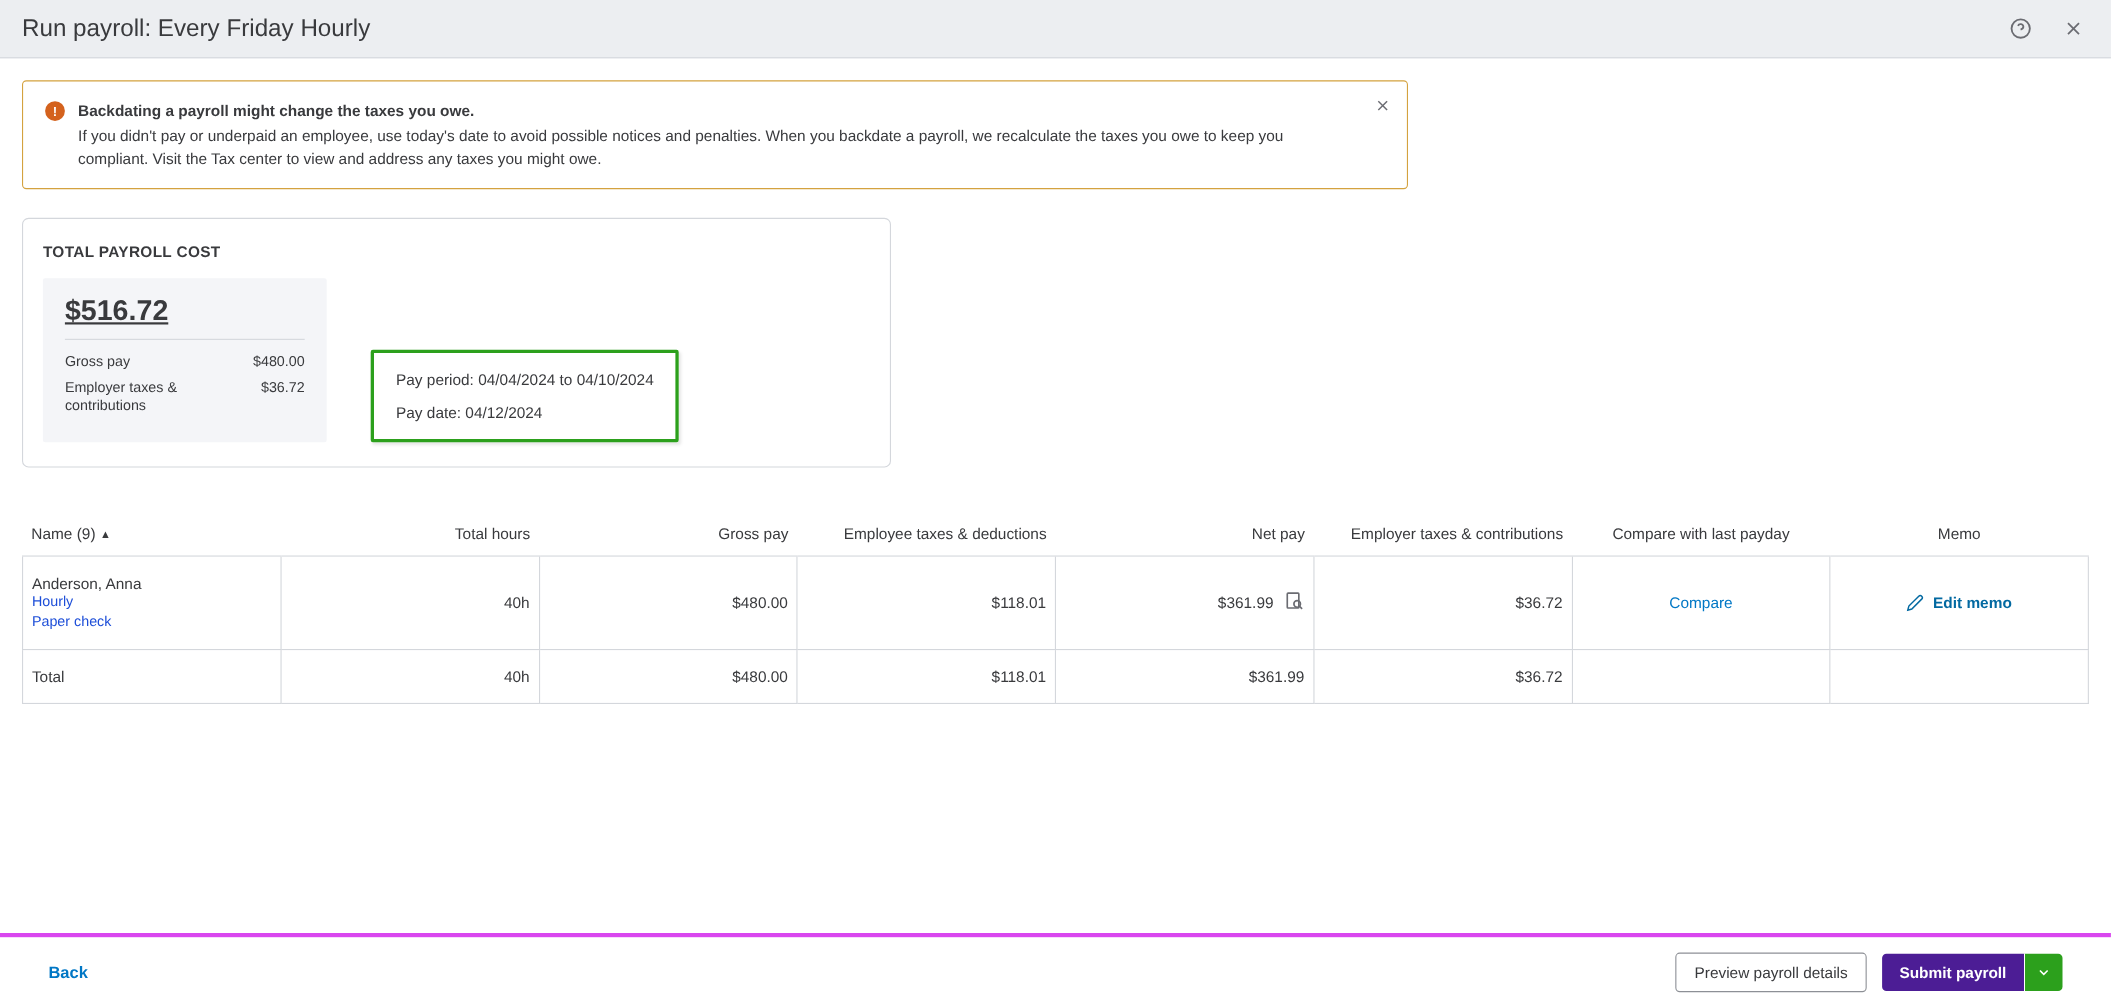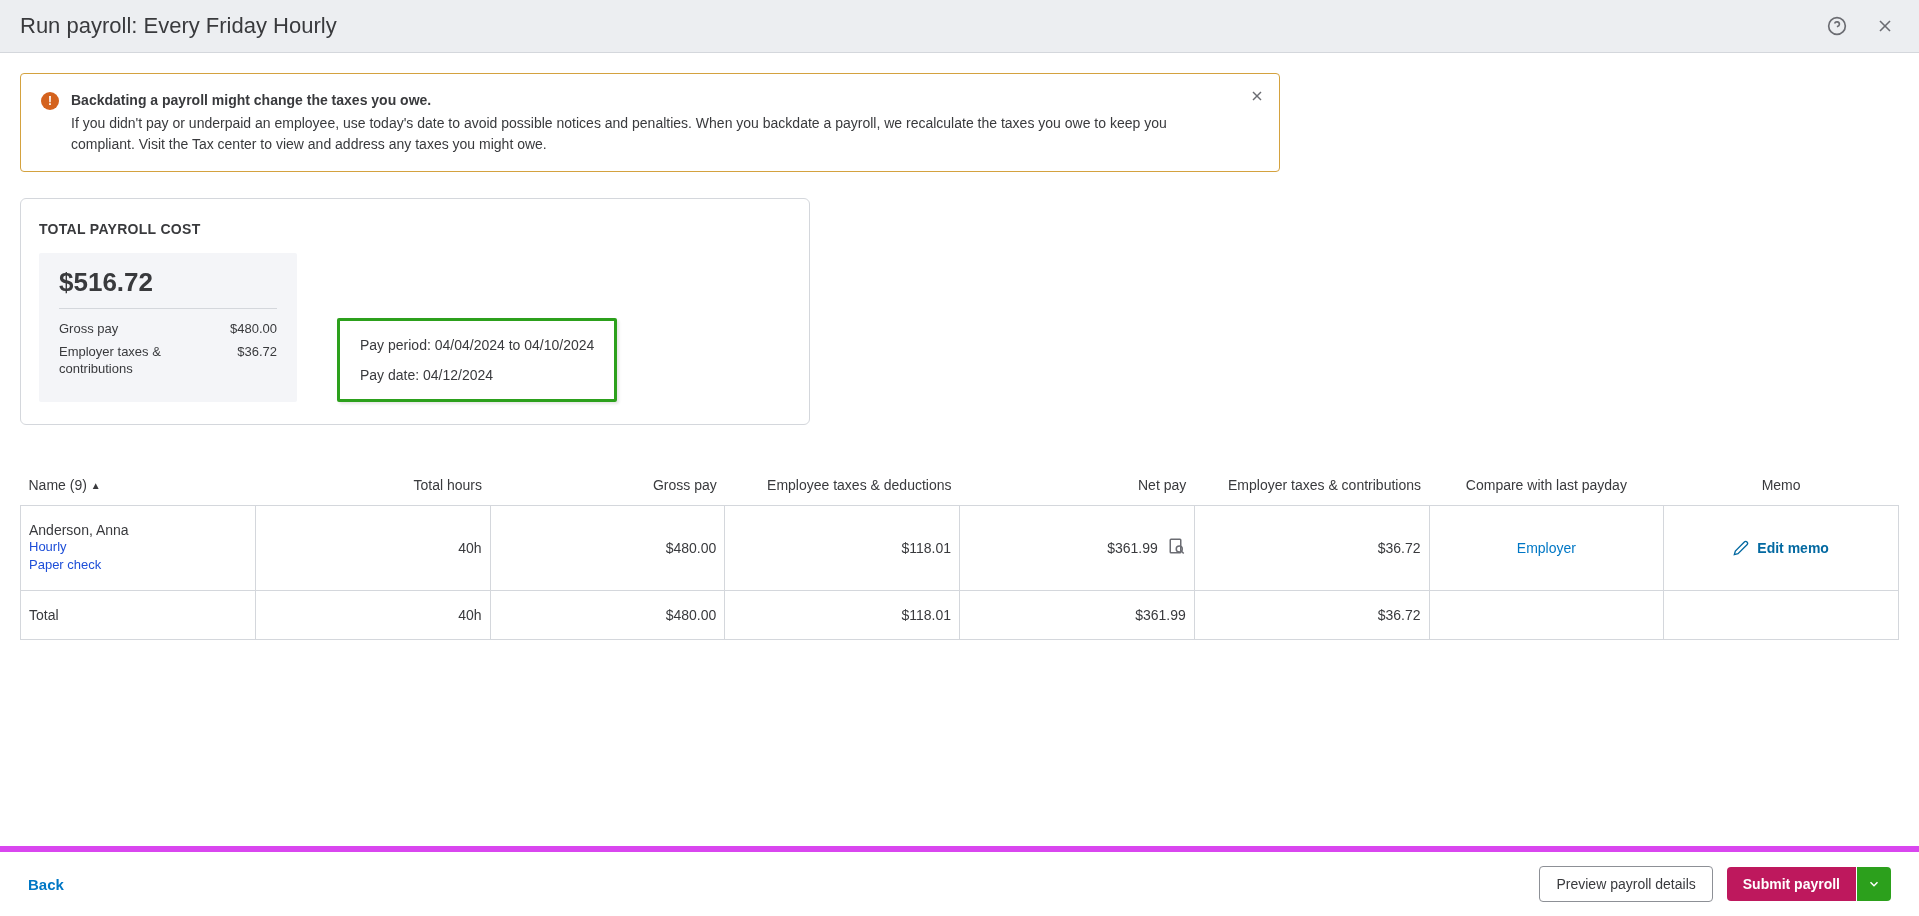--- a/index.html
+++ b/index.html
@@ -15,21 +15,21 @@
     
     .alert-box { border: 1px solid #d4a23f; border-radius: 4px; padding: 16px 20px; display: flex; gap: 12px; position: relative; max-width: 1260px; }
     .alert-icon { width: 18px; height: 18px; background: #d4621d; border-radius: 50%; flex-shrink: 0; display: flex; align-items: center; justify-content: center; color: #fff; font-weight: bold; font-size: 12px; margin-top: 2px;}
     .alert-content { font-size: 14px; line-height: 1.5; color: #393a3d; padding-right: 30px;}
     .alert-title { font-weight: 600; margin-bottom: 2px;}
     .alert-close { position: absolute; right: 14px; top: 14px; background: none; border: none; cursor: pointer; color: #6b6c72; font-size: 18px; }
     
     .summary-card { border: 1px solid #d4d7dc; border-radius: 6px; max-width: 790px; margin-top: 26px; padding: 22px 18px; display: flex; gap: 40px; align-items: flex-end; }
     .summary-card-title { font-size: 14px; font-weight: 600; color: #393a3d; margin-bottom: 16px; letter-spacing: 0.3px;}
     .cost-box { background: #f4f5f8; padding: 14px 20px 18px; border-radius: 2px; width: 258px; }
-    .cost-total { font-size: 26px; font-weight: 700; padding-bottom: 10px; border-bottom: 1px solid #d4d7dc; }
+    .cost-total { font-size: 26px; font-weight: 700; padding-bottom: 10px; border-bottom: 1px solid #d4d7dc; text-decoration: underline; }
     .cost-breakdown { margin-top: 12px; font-size: 13px; }
     .cost-row { display: flex; justify-content: space-between; margin-bottom: 6px; }
     .cost-row .label { color: #393a3d; max-width: 130px; line-height: 1.3; }
     .cost-row .value { text-align: right; }
     
     .summary-col { font-size: 14px; }
     .summary-label { color: #6b6c72; font-size: 13px; margin-bottom: 4px; }
     .summary-value { color: #393a3d; }
     .summary-group { margin-bottom: 18px; }
     .select-box { border: 1px solid #babec5; border-radius: 4px; display: flex; align-items: center; height: 34px; width: 180px; margin-top: 8px; }
@@ -50,26 +50,26 @@
     .payroll-table td:first-child { text-align: left; }
     .payroll-table .totals-row td { font-weight: 400; }
     .emp-name { font-size: 14px; }
     .emp-meta { font-size: 13px; color: #1d4ed8; line-height: 1.4; }
     .net-pay-cell { display: flex; align-items: center; justify-content: flex-end; gap: 10px; }
     .view-icon { color: #6b6c72; cursor: pointer; }
     .compare-link { color: #0077c5; cursor: pointer; text-align: center; display: block;}
     .edit-memo { color: #0369a1; cursor: pointer; display: flex; align-items: center; justify-content: center; gap: 8px; font-weight: 600;}
     .edit-memo svg { width: 16px; height: 16px; }
     
-    .footer { position: fixed; bottom: 0; left: 0; right: 0; border-top: 6px solid #d946ef; background: #fff; padding: 14px 28px; display: flex; justify-content: space-between; align-items: center; }
+    .footer { position: fixed; bottom: 0; left: 0; right: 0; border-top: 4px solid #d946ef; background: #fff; padding: 14px 44px; display: flex; justify-content: space-between; align-items: center; }
     .back-link { color: #0077c5; font-weight: 600; cursor: pointer; font-size: 15px;}
     .footer-actions { display: flex; gap: 14px; align-items: center; }
     .btn-secondary { border: 1px solid #8d9096; background: #fff; color: #393a3d; padding: 9px 16px; border-radius: 4px; font-size: 14px; cursor: pointer; font-weight: 500;}
     .btn-primary-group { display: flex; }
-    .btn-primary { background: #be185d; color: #fff; border: none; padding: 9px 16px; border-radius: 4px 0 0 4px; font-size: 14px; font-weight: 600; cursor: pointer; }
+    .btn-primary { background: #4c1d95; color: #fff; border: none; padding: 9px 16px; border-radius: 4px 0 0 4px; font-size: 14px; font-weight: 600; cursor: pointer; }
     .btn-primary-dd { background: #2ca01c; color: #fff; border: none; border-left: 1px solid #fff; padding: 9px 10px; border-radius: 0 4px 4px 0; cursor: pointer; display: flex; align-items: center; justify-content: center;}
   </style>
 </head>
 <body>
 
 <div class="header">
   <div class="header-title">Run payroll: Every Friday Hourly</div>
   <div class="header-actions">
     <button class="icon-btn">
       <svg viewBox="0 0 24 24" fill="none" stroke="currentColor" stroke-width="2">
@@ -159,21 +159,21 @@
                 <svg width="18" height="18" viewBox="0 0 24 24" fill="none" stroke="currentColor" stroke-width="2">
                     <rect x="3" y="3" width="14" height="18" rx="1"></rect>
                     <circle cx="15" cy="16" r="4"></circle>
                     <line x1="18" y1="19" x2="21" y2="22"></line>
                   </svg>
               </span>
             </div>
           </td>
           <td>$36.72</td>
           <td style="text-align:center;">
-              <span class="compare-link">Employer</span>
+              <span class="compare-link">Compare</span>
             </td>
           <td style="text-align:center;">
             <span class="edit-memo">
               <svg viewBox="0 0 24 24" fill="none" stroke="currentColor" stroke-width="2">
                   <path d="M17 3a2.8 2.8 0 0 1 4 4L7.5 20.5 2 22l1.5-5.5L17 3z"></path>
                 </svg>
               <span>Edit memo</span>
             </span>
           </td>
         </tr>

